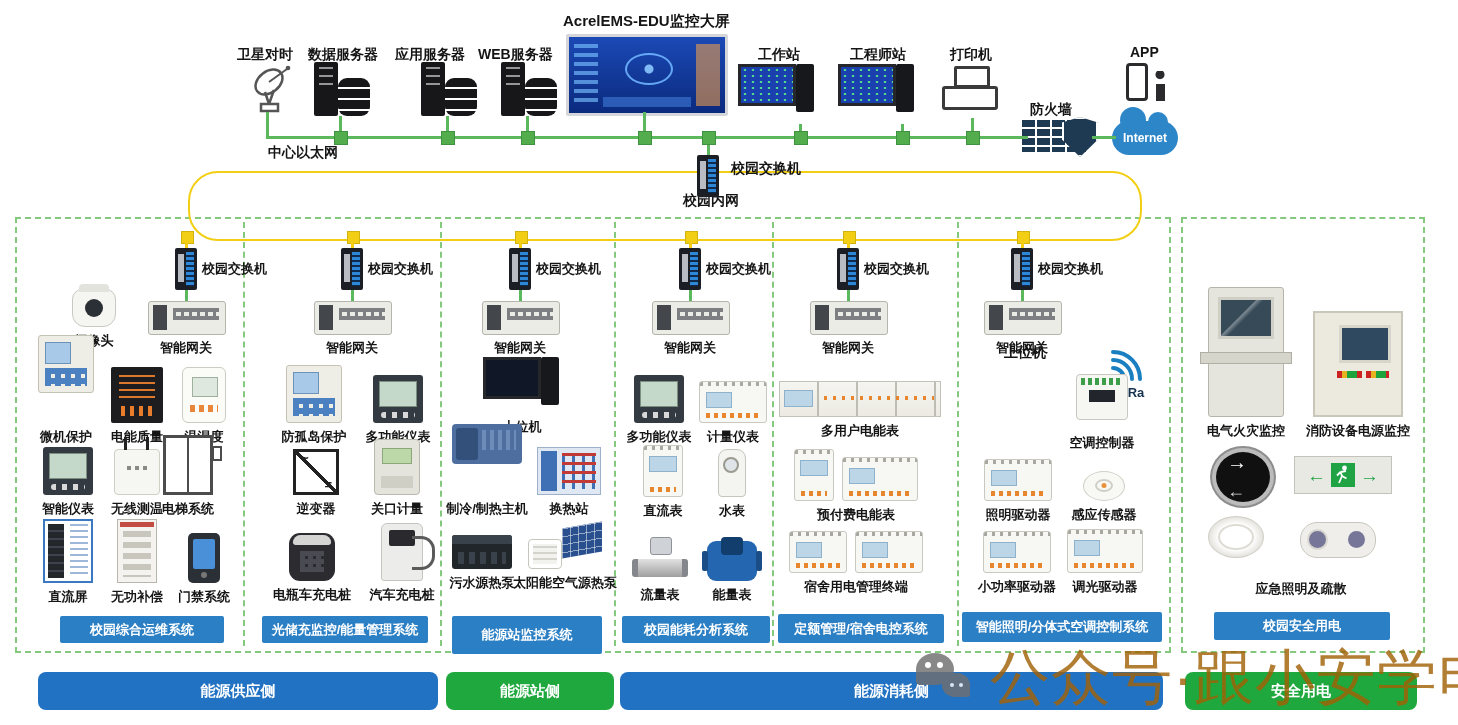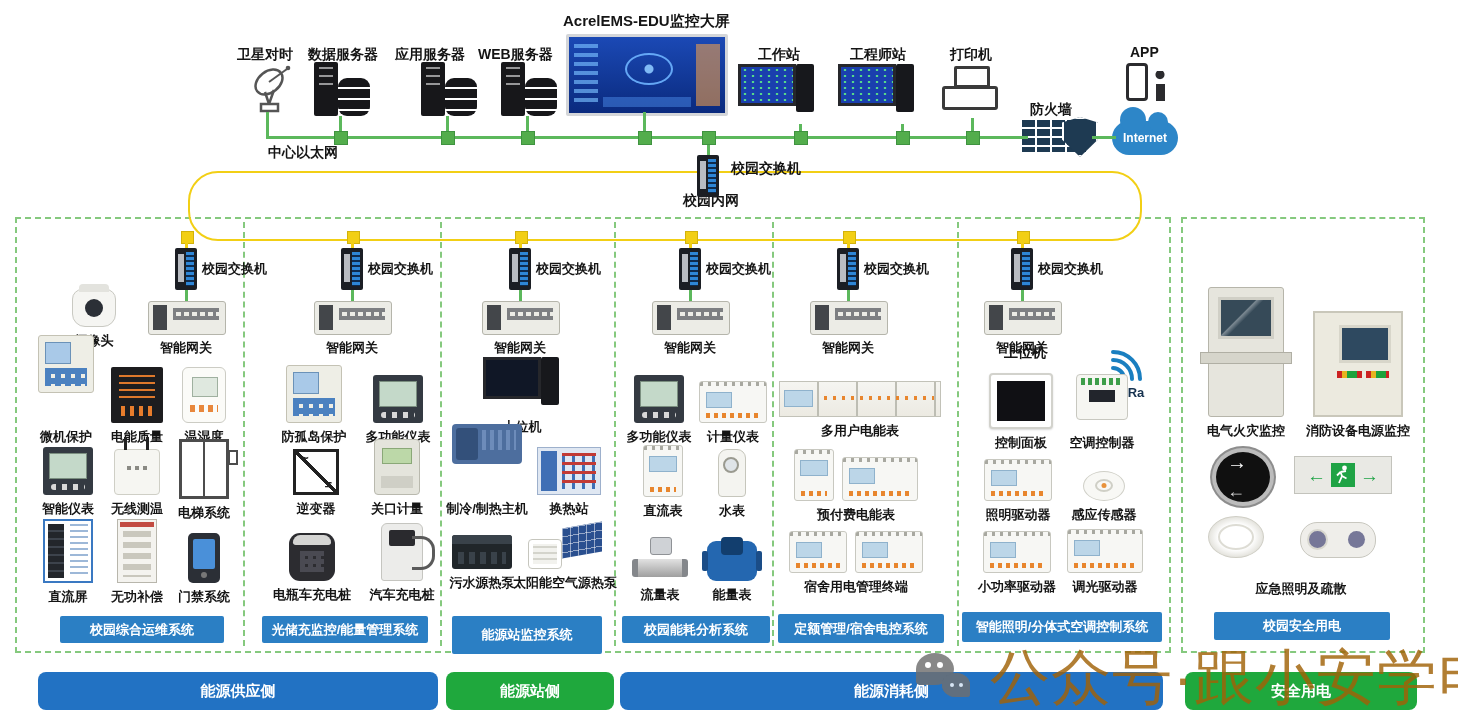--- a/index.html
+++ b/index.html
@@ -303,21 +303,21 @@
     <div class="lbl">温湿度</div>
   </div>
   <div class="dev" style="left:34px;top:450px;width:68px;height:68px;">
     <div class="ic ic-meter"></div>
     <div class="lbl">智能仪表</div>
   </div>
   <div class="dev" style="left:102px;top:444px;width:70px;height:74px;">
     <div class="ic ic-wt"></div>
     <div class="lbl">无线测温</div>
   </div>
-  <div class="dev" style="left:172px;top:442px;width:64px;height:76px;justify-content:center;">
+  <div class="dev" style="left:156px;top:442px;width:64px;height:76px;">
     <div class="ic ic-elev"></div>
     <div class="lbl">电梯系统</div>
   </div>
   <div class="dev" style="left:34px;top:522px;width:68px;height:84px;">
     <div class="ic ic-dccab"></div>
     <div class="lbl">直流屏</div>
   </div>
   <div class="dev" style="left:172px;top:524px;width:64px;height:82px;">
     <div class="ic ic-acc"></div>
     <div class="lbl">门禁系统</div>
@@ -460,24 +460,20 @@
   <div class="tlabel" style="left:1004px;top:344px;">上位机</div>
   <div class="dev" style="left:1098px;top:340px;width:60px;height:60px;gap:0;">
     <svg width="46" height="38" viewBox="0 0 46 38">
       <circle cx="8" cy="32" r="3.5" fill="#1a7fc0"></circle>
       <path d="M8 21 A11 11 0 0 1 19 32" stroke="#1a7fc0" stroke-width="4" fill="none" stroke-linecap="round"></path>
       <path d="M8 13 A19 19 0 0 1 27 32" stroke="#1a7fc0" stroke-width="4" fill="none" stroke-linecap="round"></path>
       <path d="M8 5 A27 27 0 0 1 35 32" stroke="#1a7fc0" stroke-width="4" fill="none" stroke-linecap="round"></path>
     </svg>
     <div class="lora-label">LoRa</div>
   </div>
-  <div class="dev" style="left:982px;top:368px;width:78px;height:84px;">
-    <div class="ic ic-panelctl"></div>
-    <div class="lbl">控制面板</div>
-  </div>
   <div class="dev" style="left:1060px;top:374px;width:84px;height:78px;justify-content:space-between;">
     <div class="ic ic-acctrl"></div>
     <div class="lbl">空调控制器</div>
   </div>
   <div class="dev" style="left:978px;top:456px;width:80px;height:68px;">
     <div class="ic ic-din din-lg"></div>
     <div class="lbl">照明驱动器</div>
   </div>
   <div class="dev" style="left:1062px;top:462px;width:84px;height:62px;">
     <div class="ic ic-sensor"></div>

